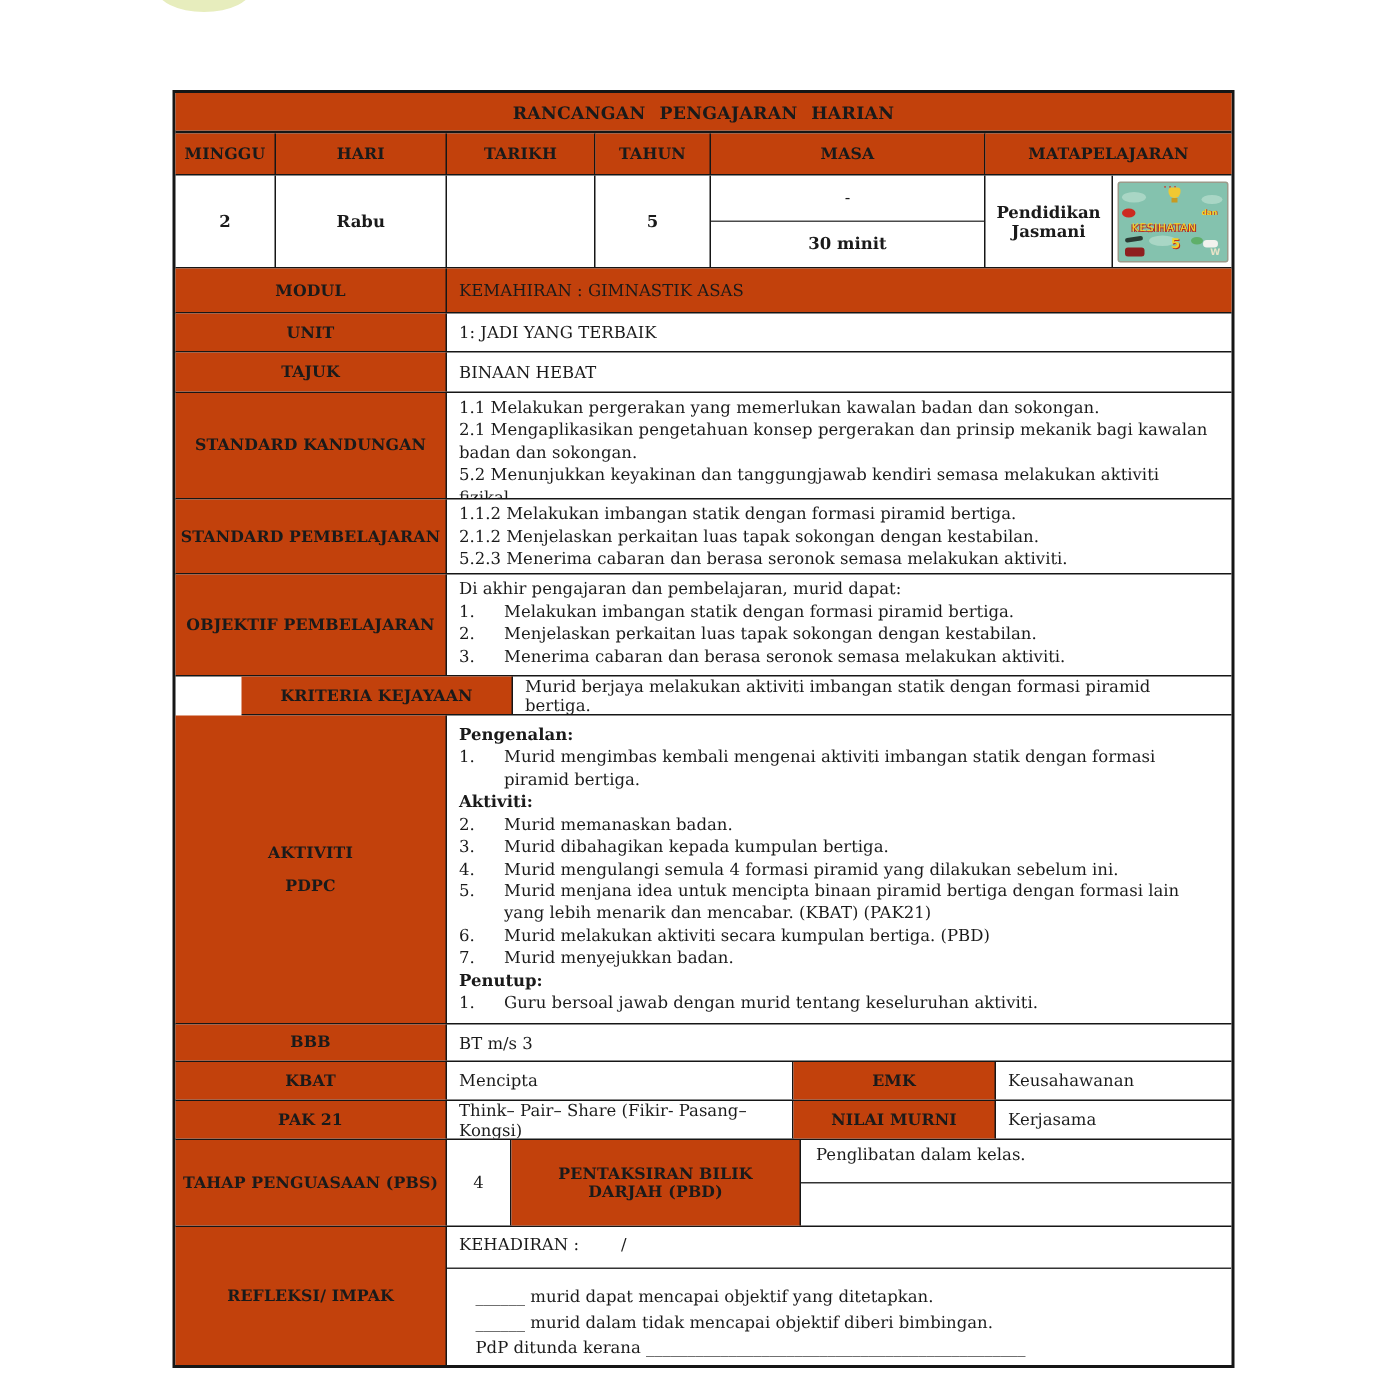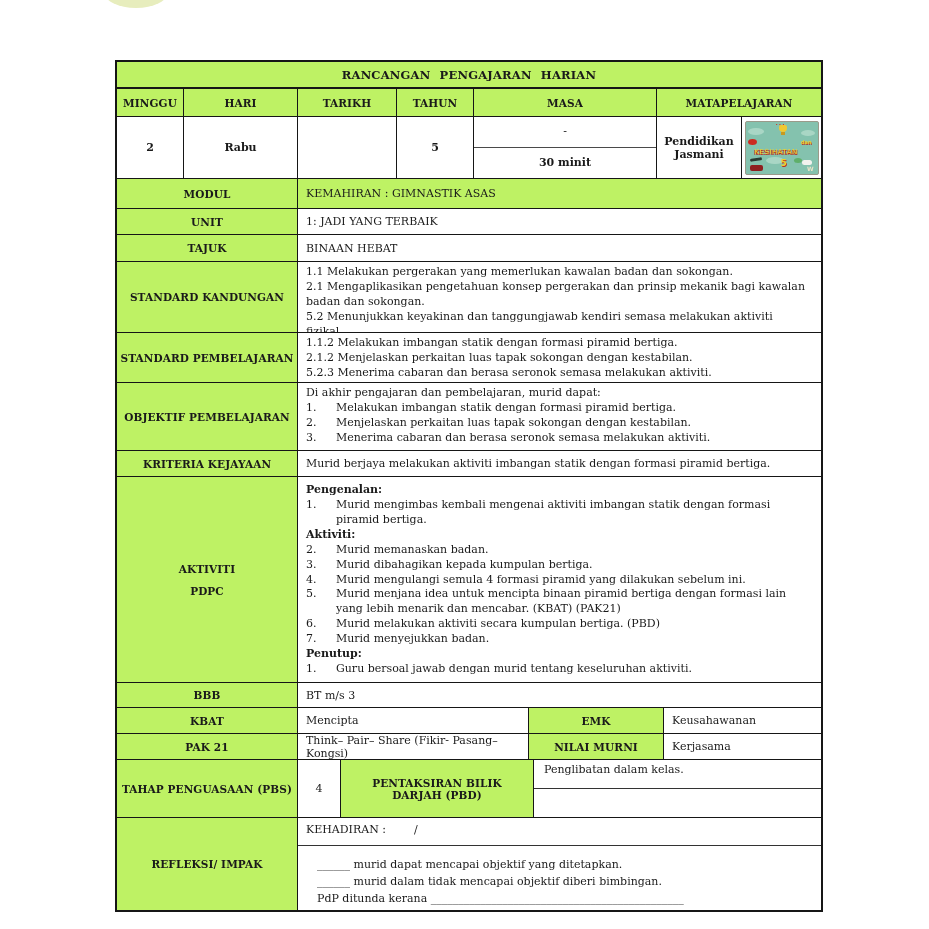--- a/index.html
+++ b/index.html
@@ -11,38 +11,38 @@
          border-radius:50%; background:#e7edbd; }
 
   .doc { position:absolute; left:115px; top:60px; width:708px;
          border:2px solid #161616; background:#fff; }
 
   .tr { display:flex; border-bottom:1.4px solid #161616; align-items:stretch; }
   .tr:last-child { border-bottom:none; }
   .td { border-right:1.4px solid #161616; overflow:hidden; }
   .td:last-child { border-right:none; }
 
-  .yellow { background:#bef264; }
+  .yellow { background:#c2410c; }
   .center { display:flex; align-items:center; justify-content:center; text-align:center; }
   .lbl { font-weight:bold; font-size:10.5px; letter-spacing:0.1px; }
   .val { font-size:11px; }
   .pad { padding:4px 8px; }
   .pre { white-space:pre-wrap; }
 
   
   .r-title { height:27px; border-bottom:2.2px solid #161616; }
   .r-head  { height:28px; }
   .r-vals  { height:62px; }
   .r-modul { height:30px; }
   .r-unit  { height:26px; }
   .r-tajuk { height:27px; }
   .r-sk    { height:71px; }
   .r-sp    { height:50px; }
   .r-obj   { height:68px; }
-  .r-kk    { height:26px; }
+  .r-kk    { height:26px;margin-left:44px; }
   .r-akt   { height:206px; }
   .r-bbb   { height:25px; }
   .r-kbat  { height:26px; }
   .r-pak   { height:26px; }
   .r-tahap { height:58px; }
   .r-ref   { height:92px; }
 
   
   .c-minggu{flex:0 0 67px;} .c-hari{flex:0 0 114px;} .c-tarikh{flex:0 0 99px;}
   .c-tahun{flex:0 0 77px;} .c-masa{flex:0 0 183px;} .c-mp{flex:0 0 164px;}

